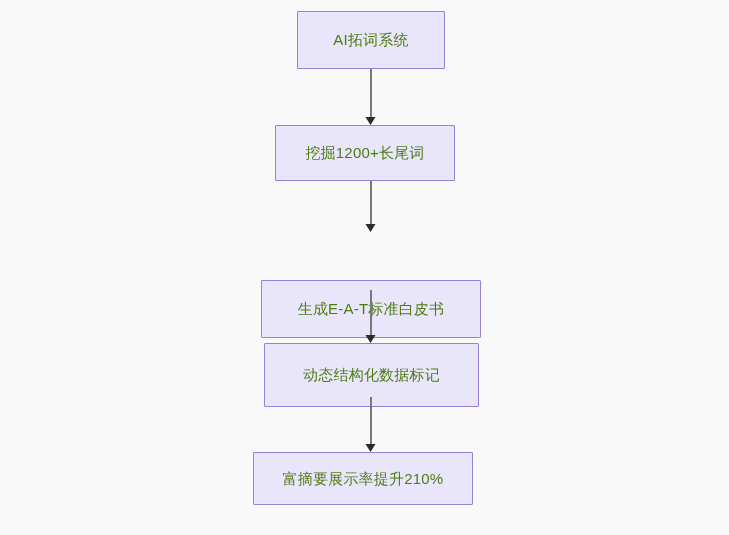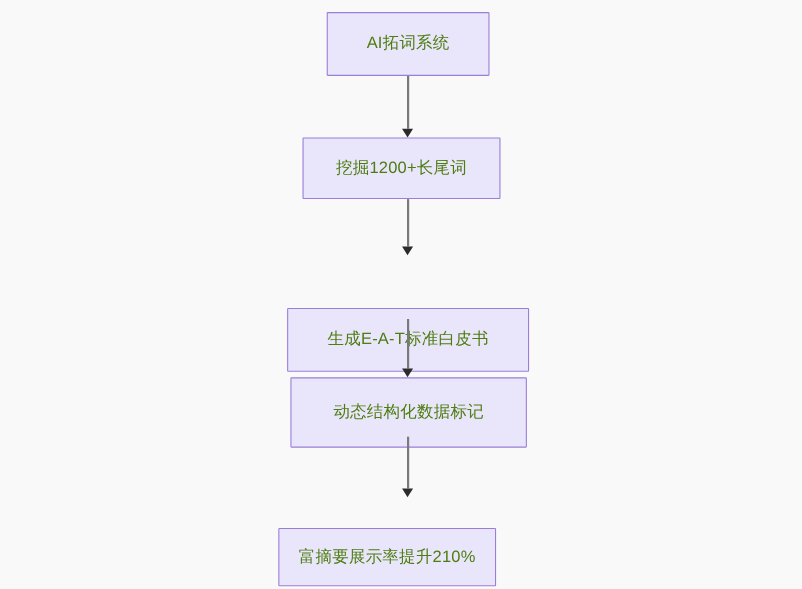--- a/index.html
+++ b/index.html
@@ -58,21 +58,21 @@
     border-right: 5.5px solid transparent;
     border-top: 8px solid #2b2b2b;
     transform: translateX(-5.5px);
   }
 
   
   #node-0 { left: 297px; top: 11px;  width: 148px; height: 58px; }
   #node-1 { left: 275px; top: 125px; width: 180px; height: 56px; }
   #node-2 { left: 261px; top: 232px; width: 220px; height: 58px; margin-top: 48px; }
   #node-3 { left: 264px; top: 343px; width: 215px; height: 64px; }
-  #node-4 { left: 253px; top: 452px; width: 198px; height: 53px; margin-top: 28px; }
+  #node-4 { left: 253px; top: 452px; width: 220px; height: 53px; }
 
   
   #edge-0 { left: 371px; top: 69px;  height: 56px; }
   #edge-0 .edge-line { height: 48px; }
   #edge-0 .edge-head { top: 48px; }
 
   #edge-1 { left: 371px; top: 181px; height: 51px; }
   #edge-1 .edge-line { height: 43px; }
   #edge-1 .edge-head { top: 43px; }
 

